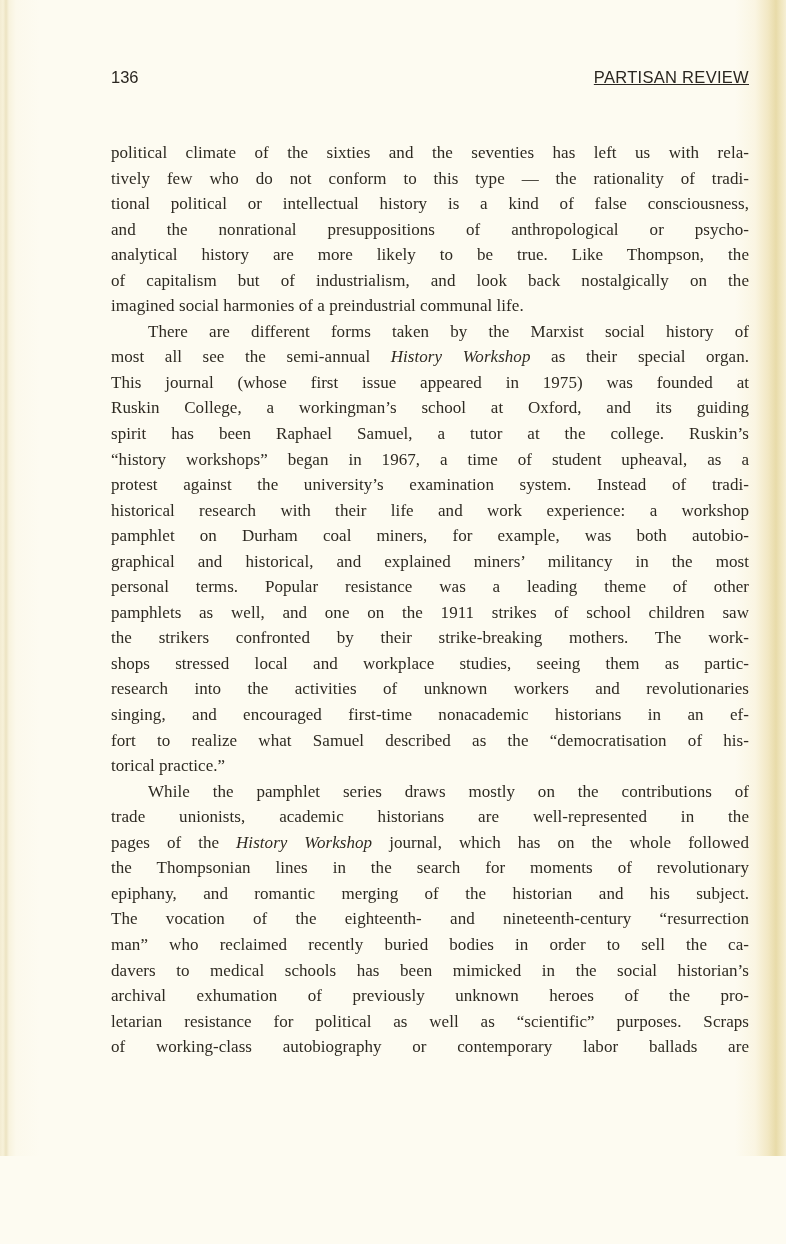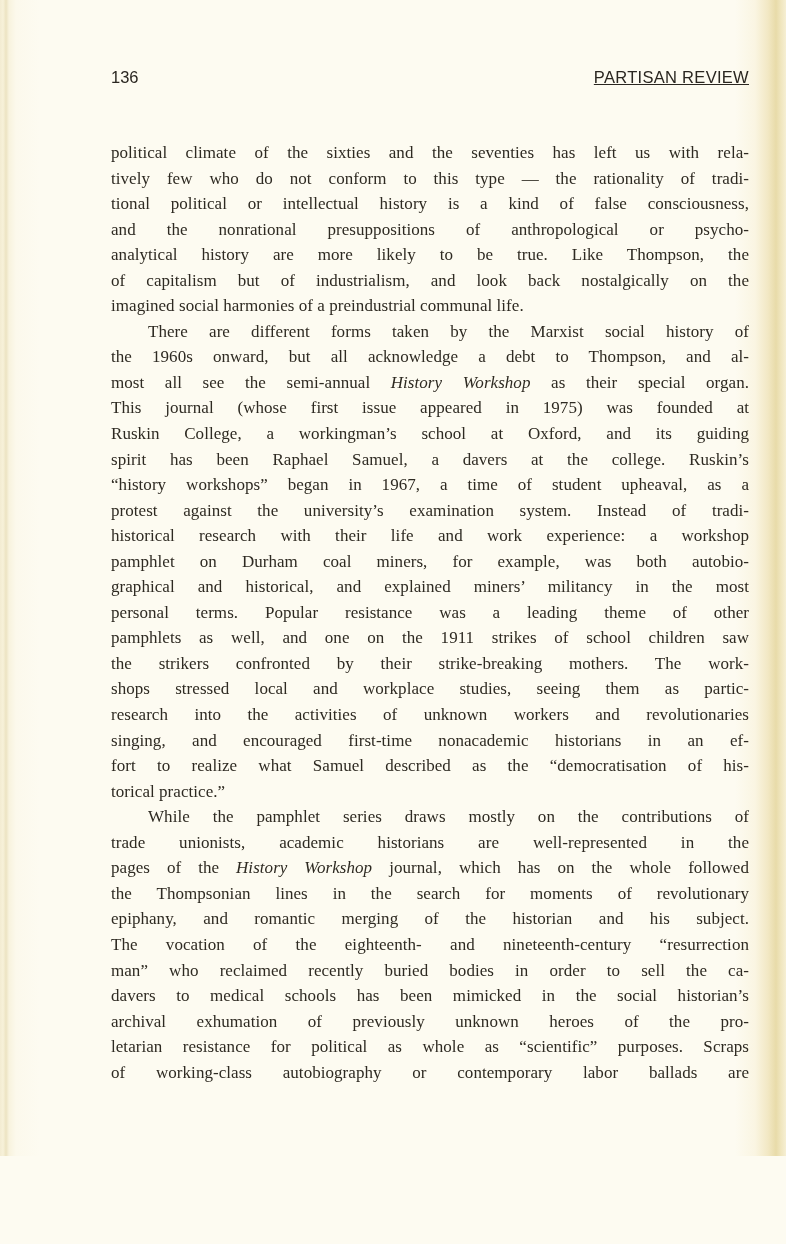--- a/index.html
+++ b/index.html
@@ -111,33 +111,30 @@
         </span>
         <span class="line last">
           <span class="line-inner"><span>imagined social harmonies of a preindustrial communal life.</span></span>
         </span>
       </div>
       <div>
         <span class="line indent">
           <span class="line-inner"><span>There are different forms taken by the Marxist social history of</span></span>
         </span>
         <span class="line">
-          <span class="line-inner"><span>the 1960s onward, but all acknowledge a debt to Thompson, and al-</span></span>
-        </span>
-        <span class="line">
           <span class="line-inner"><span>most all see the semi-annual </span><em>History Workshop</em><span> as their special organ.</span></span>
         </span>
         <span class="line">
           <span class="line-inner"><span>This journal (whose first issue appeared in 1975) was founded at</span></span>
         </span>
         <span class="line">
           <span class="line-inner"><span>Ruskin College, a workingman’s school at Oxford, and its guiding</span></span>
         </span>
         <span class="line">
-          <span class="line-inner"><span>spirit has been Raphael Samuel, a davers at the college. Ruskin’s</span></span>
+          <span class="line-inner"><span>spirit has been Raphael Samuel, a tutor at the college. Ruskin’s</span></span>
         </span>
         <span class="line">
           <span class="line-inner"><span>“history workshops” began in 1967, a time of student upheaval, as a</span></span>
         </span>
         <span class="line">
           <span class="line-inner"><span>protest against the university’s examination system. Instead of tradi-</span></span>
         </span>
         <span class="line">
           <span class="line-inner"><span>historical research with their life and work experience: a workshop</span></span>
         </span>
@@ -194,20 +191,20 @@
         <span class="line">
           <span class="line-inner"><span>man” who reclaimed recently buried bodies in order to sell the ca-</span></span>
         </span>
         <span class="line">
           <span class="line-inner"><span>davers to medical schools has been mimicked in the social historian’s</span></span>
         </span>
         <span class="line">
           <span class="line-inner"><span>archival exhumation of previously unknown heroes of the pro-</span></span>
         </span>
         <span class="line">
-          <span class="line-inner"><span>letarian resistance for political as whole as “scientific” purposes. Scraps</span></span>
+          <span class="line-inner"><span>letarian resistance for political as well as “scientific” purposes. Scraps</span></span>
         </span>
         <span class="line">
           <span class="line-inner"><span>of working-class autobiography or contemporary labor ballads are</span></span>
         </span>
       </div>
     </div>
 </div>
 
 </body></html>

